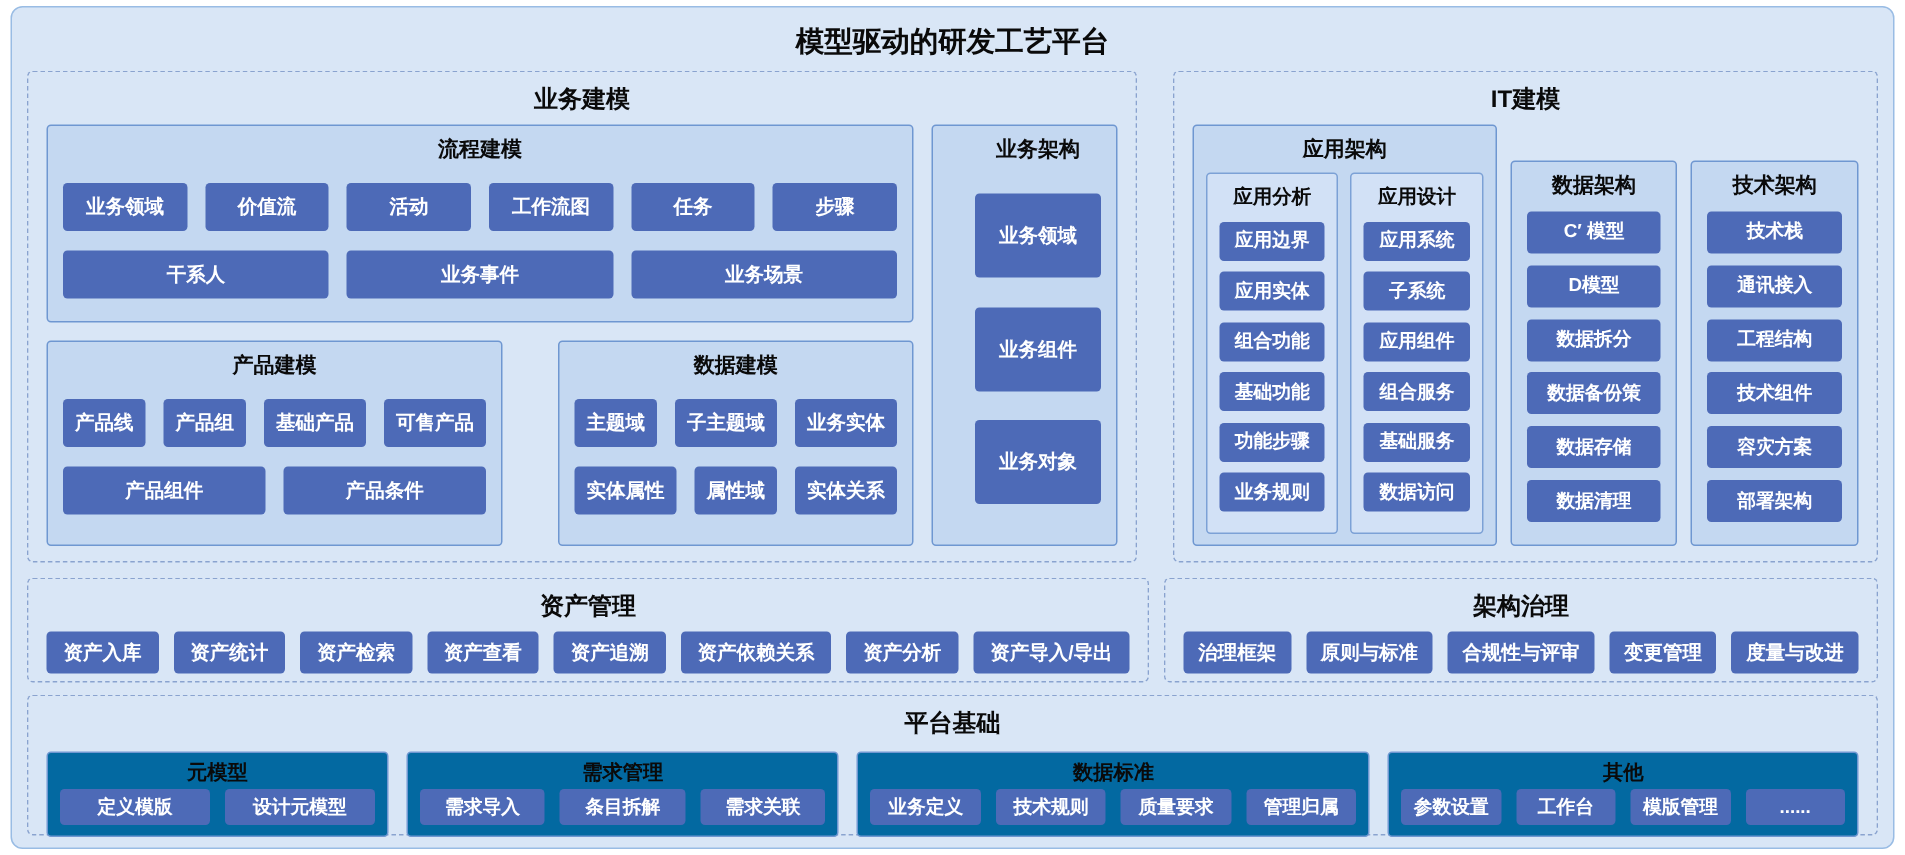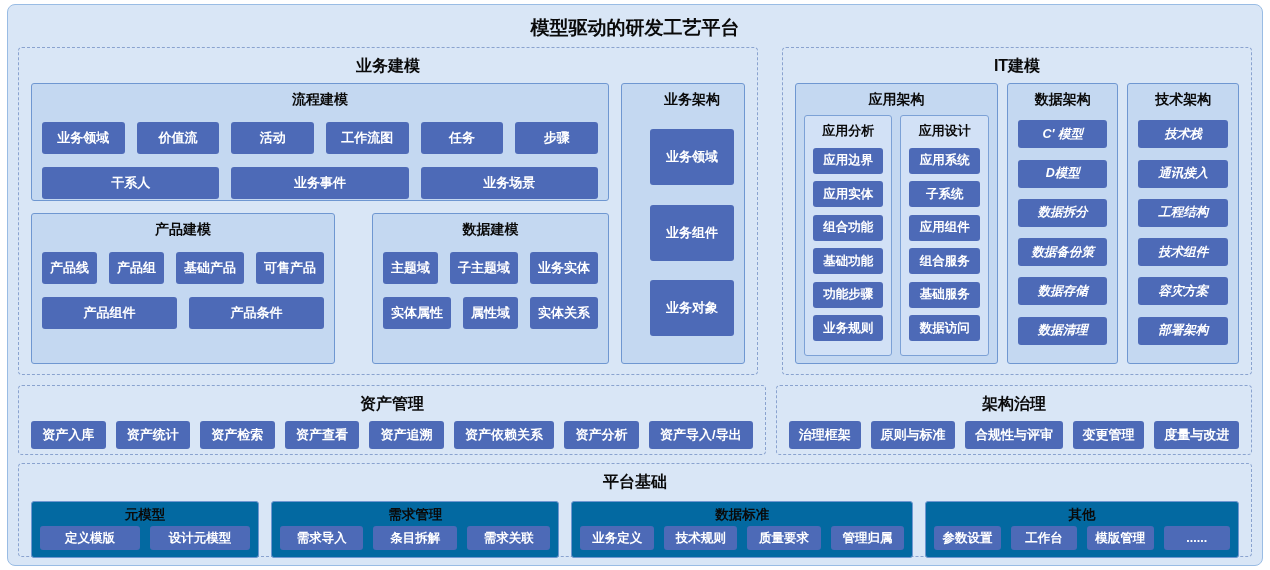--- a/index.html
+++ b/index.html
@@ -22,42 +22,42 @@
   .business-body { flex:1; display:flex; gap:12px; min-height:0; }
   .business-left { flex:1; display:flex; flex-direction:column; gap:12px; min-width:0; }
 
   .box { background:#c4d8f1; border:1px solid #6f97d1; border-radius:3px; padding:7px 10px; }
   .box-title { text-align:center; font-size:14px; font-weight:bold; color:#0a0a0a; }
 
   .btn { background:#4d6ab7; color:#ffffff; font-size:13px; font-weight:bold;
     display:flex; align-items:center; justify-content:center; text-align:center;
     border-radius:3px; height:32px; padding:0 8px; white-space:nowrap; cursor:pointer; }
 
-  .process-box { height:118px; }
+  .process-box { height:132px; }
   .btn-row { display:flex; gap:12px; margin-top:13px; }
   .btn-row .btn { flex:1; }
 
   .business-left-bottom { flex:1; display:flex; gap:12px; }
   .product-box { flex:285 0 0; display:flex; flex-direction:column; }
   .data-box { flex:228 0 0; display:flex; flex-direction:column;margin-left:25px; }
 
   .bizarch-box { width:124px; display:flex; flex-direction:column;padding-left:28px; }
   .bizarch-btns { flex:1; display:flex; flex-direction:column; justify-content:space-evenly; }
   .btn-tall { height:56px; flex:0 0 auto; }
 
   .it-body { flex:1; display:flex; gap:9px; min-height:0; }
   .apparch-box { flex:250 0 0; display:flex; flex-direction:column; padding:7px 8px; }
   .app-cols { flex:1; display:flex; gap:8px; margin-top:6px; min-height:0; }
   .subbox { flex:1; background:#d2e1f6; border:1px solid #7ca1d6; border-radius:3px;
     padding:6px 8px; display:flex; flex-direction:column;justify-content:center; }
   .subbox-title { text-align:center; font-size:13px; font-weight:bold; color:#0a0a0a; }
   .vstack { flex:1; display:flex; flex-direction:column; justify-content:space-evenly; }
   .vstack .btn { height:26px; font-size:12.5px; padding:0 4px; flex:0 0 auto; }
-  .colbox { flex:121 0 0; display:flex; flex-direction:column; }
-  .colbox .vstack .btn { height:28px;font-style:italic; }
+  .colbox { flex:121 0 0; display:flex; flex-direction:column;margin-top:24px; }
+  .colbox .vstack .btn { height:28px; }
 
   .mid-row { display:flex; gap:10px; margin-top:10px; height:70px; }
   .sec-asset { flex:754 0 0; }
   .sec-gov { flex:470 0 0; }
   .hrow { flex:1; display:flex; gap:10px; align-items:center;border-radius:13px; }
   .hrow .btn { flex:1 1 auto; height:28px; }
 
   .bottom-row { margin-top:8px; height:94px; display:flex; }
   .sec-base { flex:1; }
   .base-boxes { flex:1; display:flex; gap:12px; margin-top:2px; }

